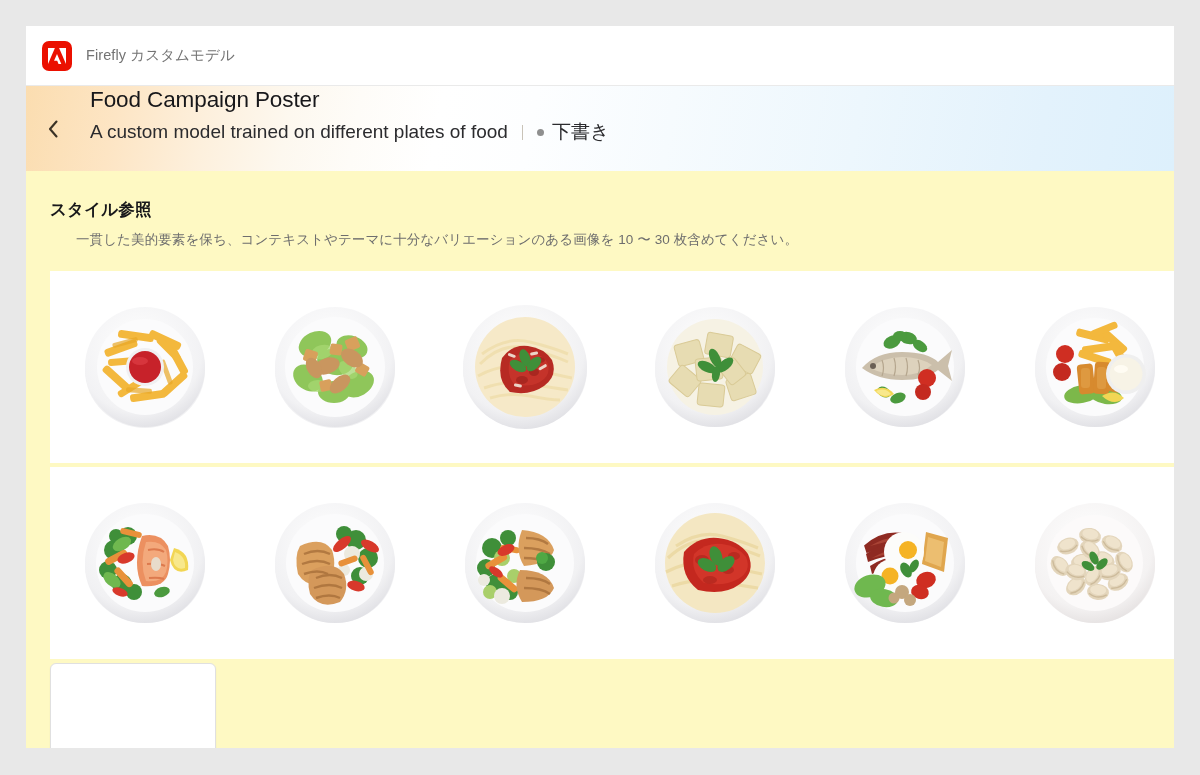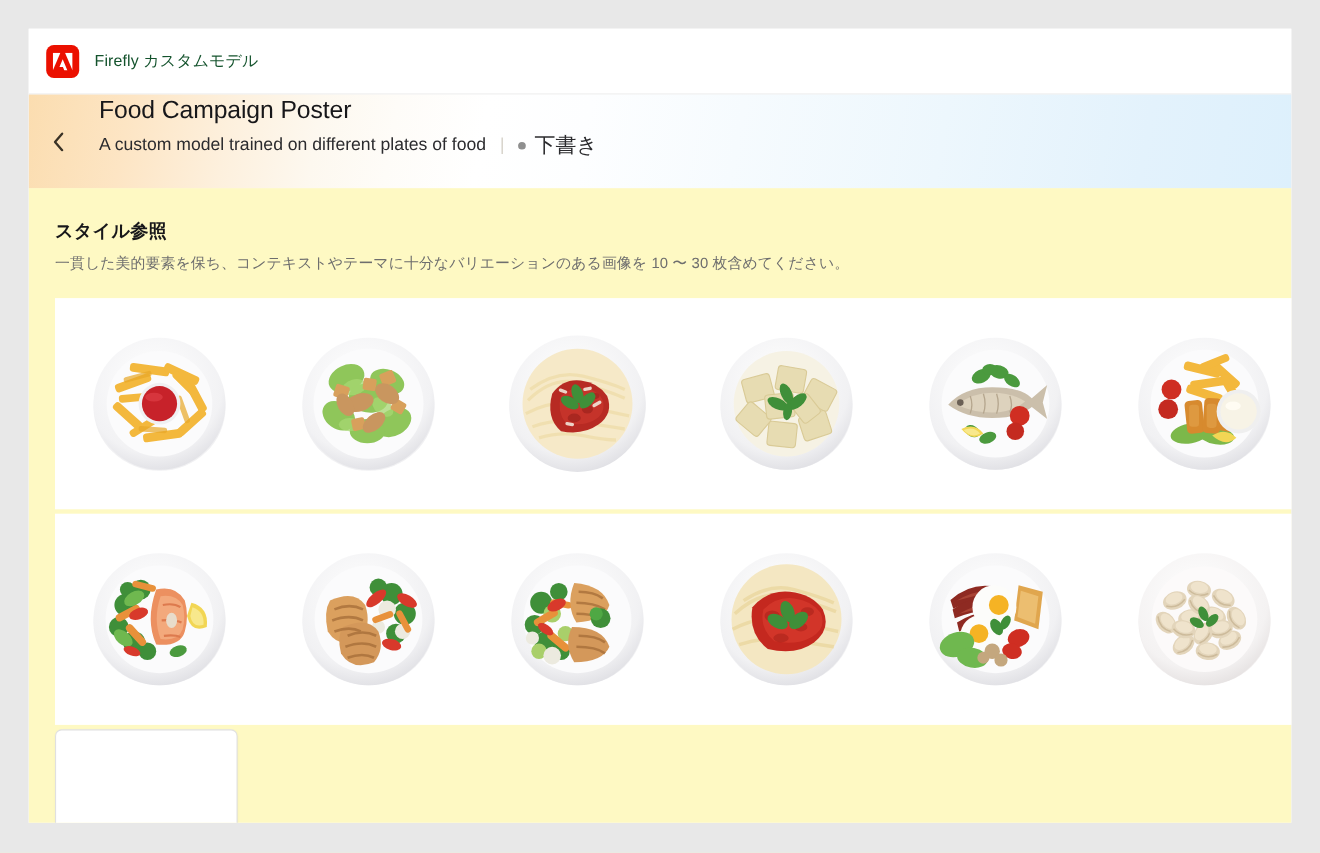--- a/index.html
+++ b/index.html
@@ -31,21 +31,21 @@
     width: 30px; height: 30px;
     border-radius: 7px;
     background: #eb1000;
     display: flex; align-items: center; justify-content: center;
     flex: 0 0 auto;
   }
   .adobe-logo svg { display: block; }
   .topbar-title {
     margin-left: 14px;
     font-size: 14.5px;
-    color: #14532d;
+    color: #737373;
     letter-spacing: .1px;
   }
 
   
   .banner {
     position: relative;
     height: 85px;
     background: linear-gradient(100deg,
        #fbddb0 0%,
        #fde5c4 8%,
@@ -75,21 +75,21 @@
     font-weight: 400;
     color: #17171a;
     letter-spacing: -.1px;
     line-height: 1.2;
   }
   .banner-sub-row {
     display: flex; align-items: center;
     margin-top: 6px;
   }
   .banner-sub {
-    font-size: 16px;
+    font-size: 19px;
     color: #2b2b2e;
   }
   .sub-divider {
     width: 1px; height: 15px;
     background: #c9c3b8;
     margin: 0 14px;
   }
   .status-dot {
     width: 7px; height: 7px;
     border-radius: 50%;
@@ -107,20 +107,21 @@
     font-size: 16.5px;
     font-weight: 700;
     color: #17171a;
     letter-spacing: .2px;
   }
   .section-desc {
     margin-top: 10px;
     font-size: 13.5px;
     color: #6e6e6e;
     letter-spacing: .1px;
+    margin-left: 26px;
   }
 
   .grid {
     margin-top: 22px;
     display: grid;
     grid-template-columns: repeat(6, 190px);
     row-gap: 4px;
   }
   .thumb {
     width: 190px; height: 192px;

